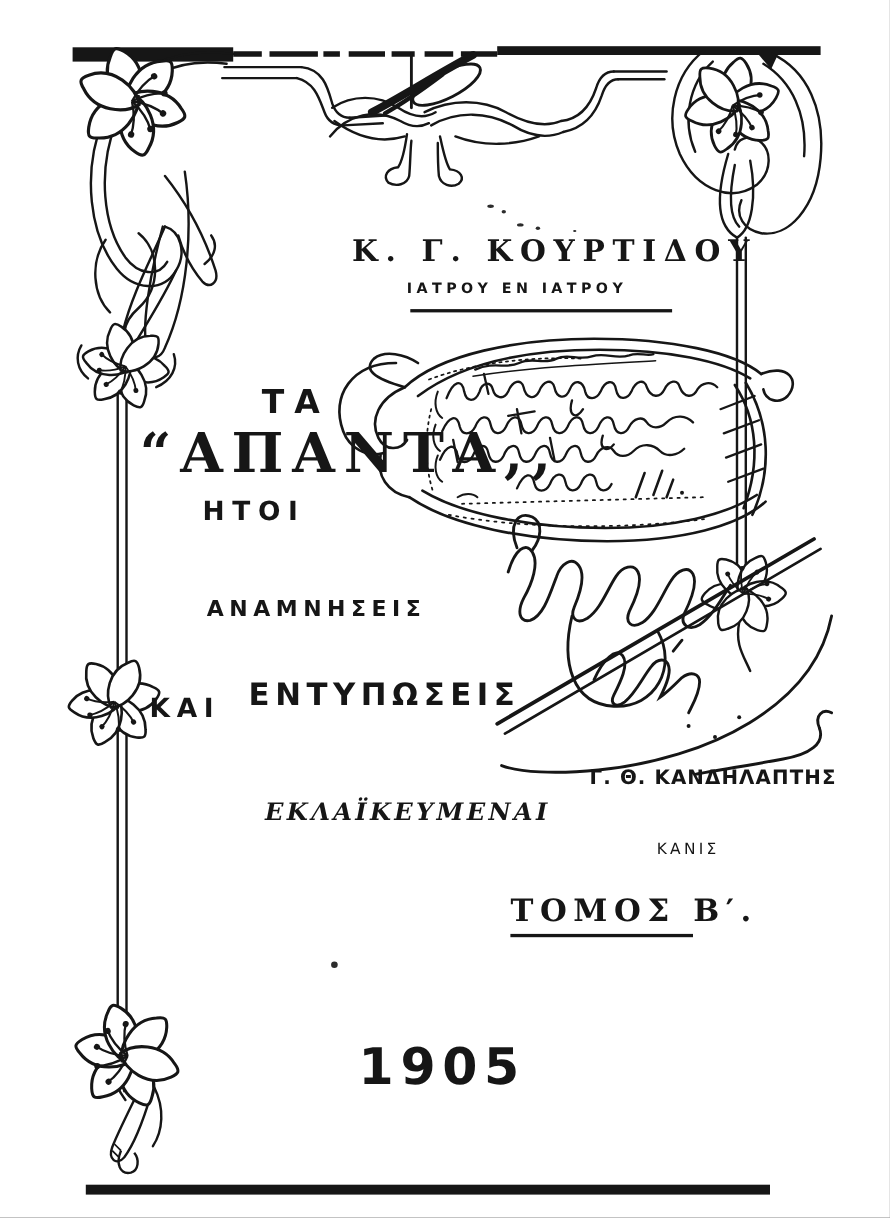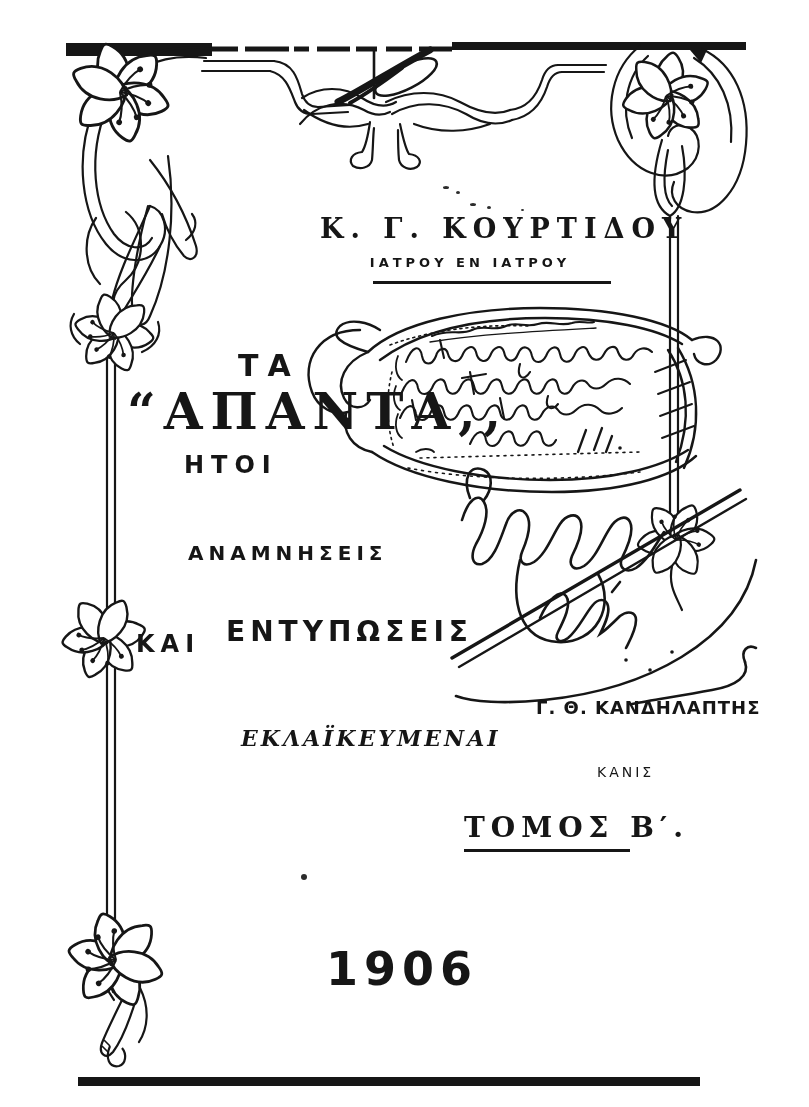--- a/index.html
+++ b/index.html
@@ -220,14 +220,14 @@
   <div class="abs sans t-g2">ΕΝΤΥΠΩΣΕΙΣ</div>
   <div class="abs sans t-kai">ΚΑΙ</div>
   <div class="abs serif t-sci1">ΕΚΛΑΪΚΕΥΜΕΝΑΙ</div>
 
   <div class="abs sans stamp-name">Γ. Θ. ΚΑΝΔΗΛΑΠΤΗΣ</div>
   <div class="abs sans stamp-place">ΚΑΝΙΣ</div>
 
   <div class="abs serif volume">ΤΟΜΟΣ Β′.</div>
   <div class="abs volume-rule"></div>
 
-  <div class="abs sans year">1906</div>
+  <div class="abs sans year">1905</div>
 </div>
 
 </body></html>

